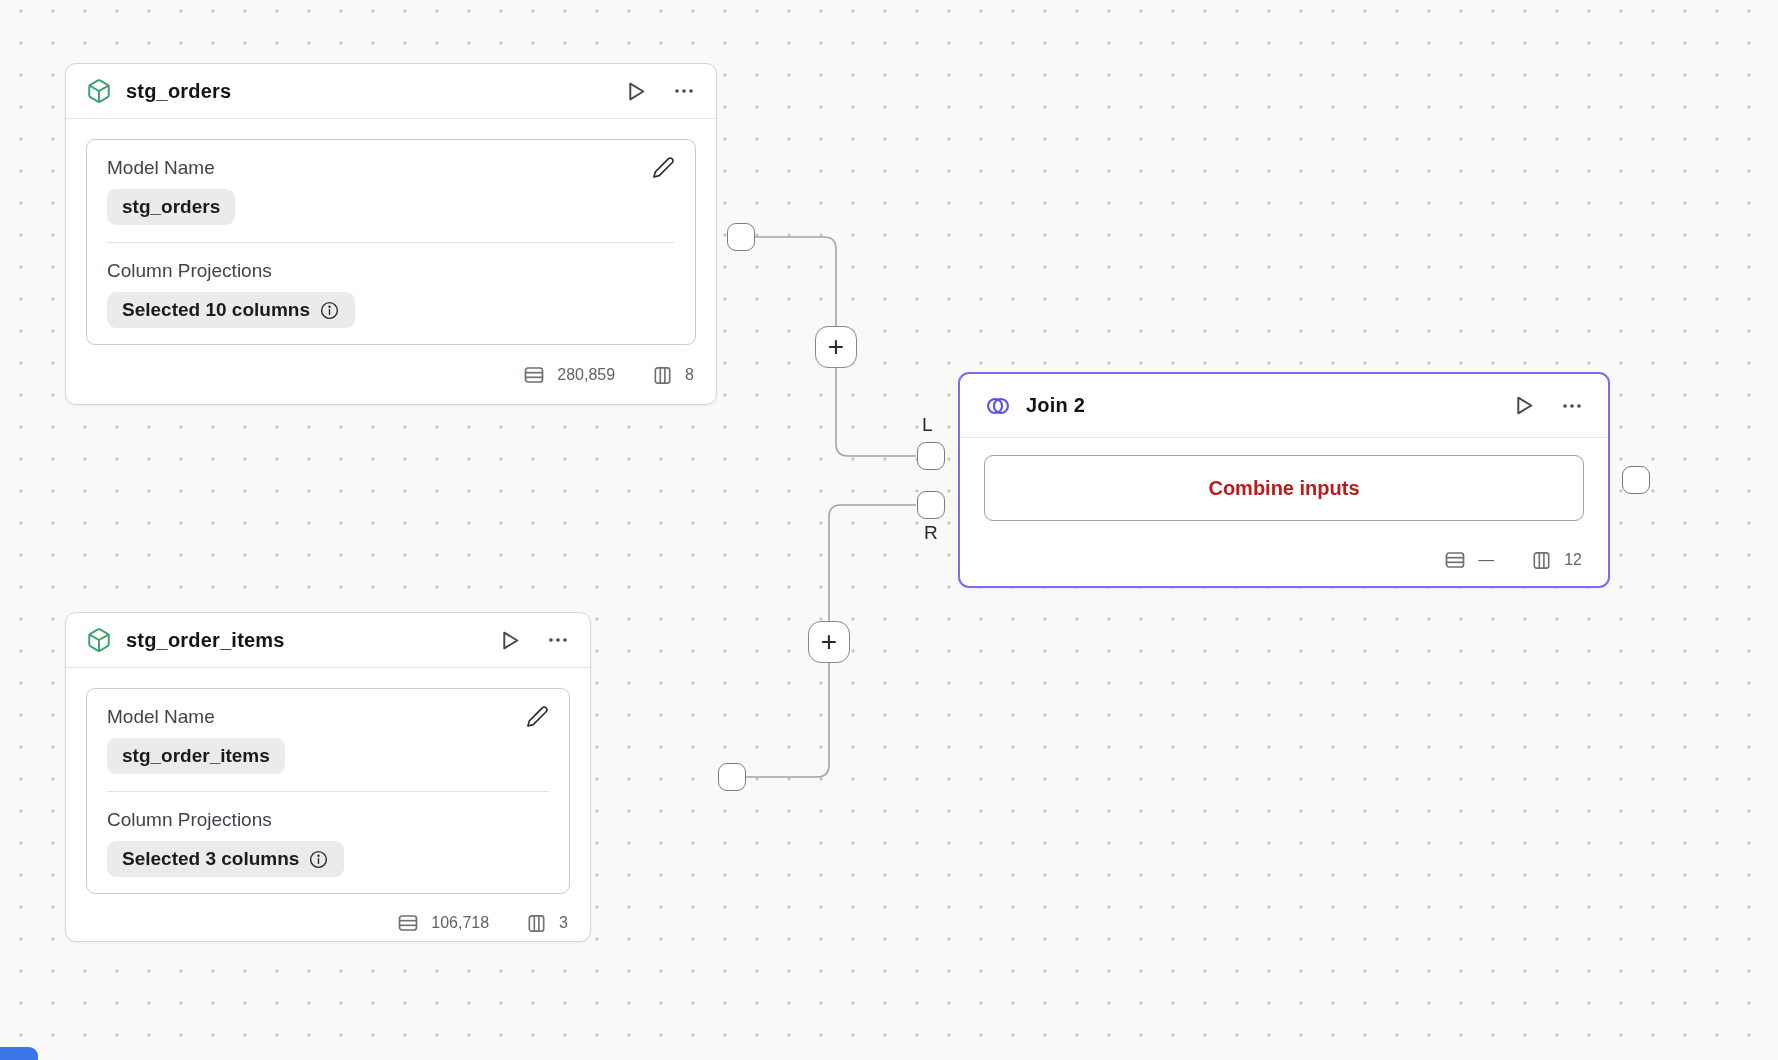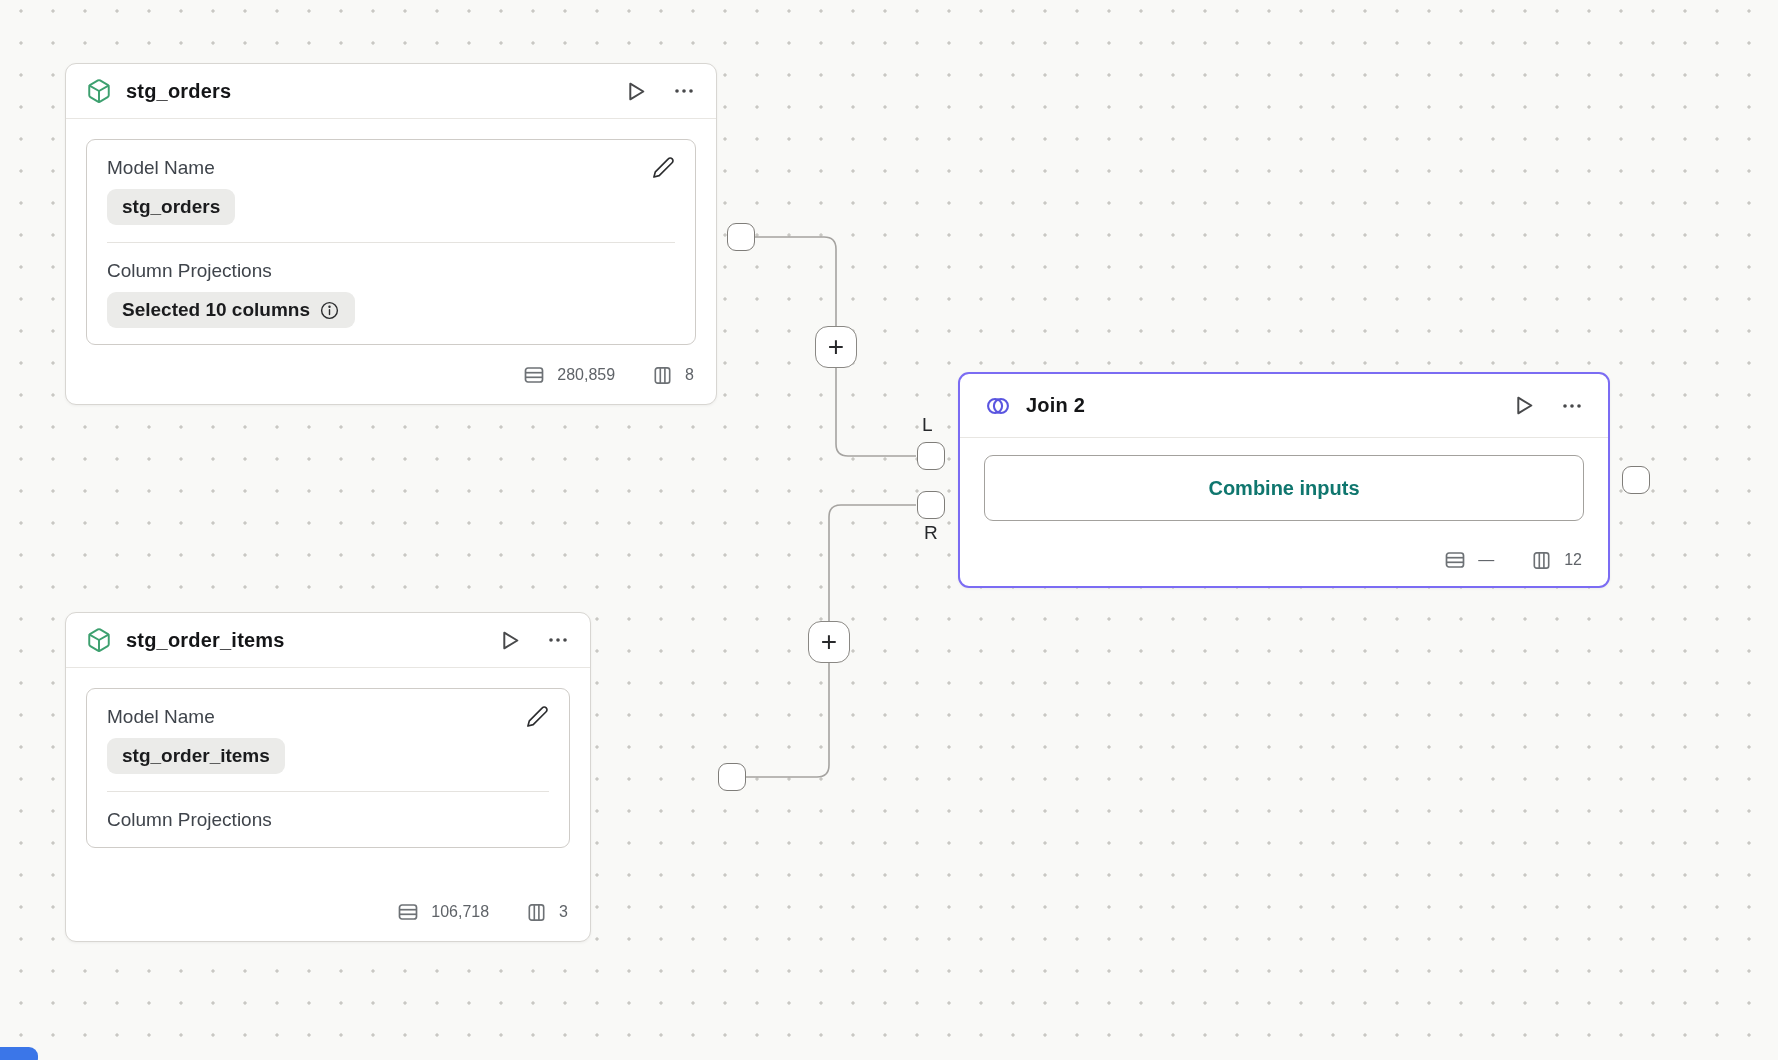--- a/index.html
+++ b/index.html
@@ -52,21 +52,21 @@
     margin-top:auto;display:flex;align-items:center;justify-content:flex-end;
     gap:11px;padding:0 22px;height:58px;flex:0 0 58px;
     color:#5f6368;font-size:16px;
   }
   .stat-gap{width:14px;}
 
   .combine-btn{
     margin:17px 24px 0;height:66px;flex:0 0 66px;
     background:#fff;border:1px solid #a3a19d;border-radius:9px;
     font-family:"Liberation Sans",sans-serif;
-    font-size:20px;font-weight:600;color:#0f766e;
+    font-size:20px;font-weight:600;color:#b91c1c;
     display:flex;align-items:center;justify-content:center;cursor:pointer;
   }
   .node--join .node-footer{height:52px;flex:0 0 52px;padding:0 26px;}
 
   
   .port{
     position:absolute;width:28px;height:28px;box-sizing:border-box;
     background:#fff;border:1.5px solid #7f7d79;border-radius:9px;
   }
   .plus-btn{
@@ -191,20 +191,28 @@
           <svg width="23" height="23" viewBox="0 0 24 24" fill="none" stroke="#2b2c2e" stroke-width="1.7" stroke-linejoin="round" stroke-linecap="round">
               <path d="M17 3a2.83 2.83 0 1 1 4 4L7.5 20.5 2 22l1.5-5.5L17 3z"></path>
             </svg>
         </button>
       </div>
       <span class="badge">stg_order_items</span>
       <hr class="card-divider">
       <div class="field-label-row">
         <span class="field-label">Column Projections</span>
       </div>
+      <span class="badge">
+        <span>Selected 3 columns</span>
+        <svg width="21" height="21" viewBox="0 0 24 24" fill="none" stroke="#2b2c2e" stroke-width="1.6" stroke-linecap="round">
+            <circle cx="12" cy="12" r="9"></circle>
+            <line x1="12" y1="11" x2="12" y2="16.5"></line>
+            <circle cx="12" cy="7.6" r="0.6" fill="#2b2c2e"></circle>
+          </svg>
+      </span>
     </div>
     <div class="node-footer">
       <svg width="24" height="24" viewBox="0 0 24 24" fill="none" stroke="#6d7175" stroke-width="1.7" stroke-linejoin="round">
           <rect x="3.5" y="5" width="17" height="14" rx="2.5"></rect>
           <line x1="3.5" y1="9.7" x2="20.5" y2="9.7"></line>
           <line x1="3.5" y1="14.3" x2="20.5" y2="14.3"></line>
         </svg>
       <span>106,718</span>
       <span class="stat-gap"></span>
       <svg width="23" height="23" viewBox="0 0 24 24" fill="none" stroke="#6d7175" stroke-width="1.7" stroke-linejoin="round">

